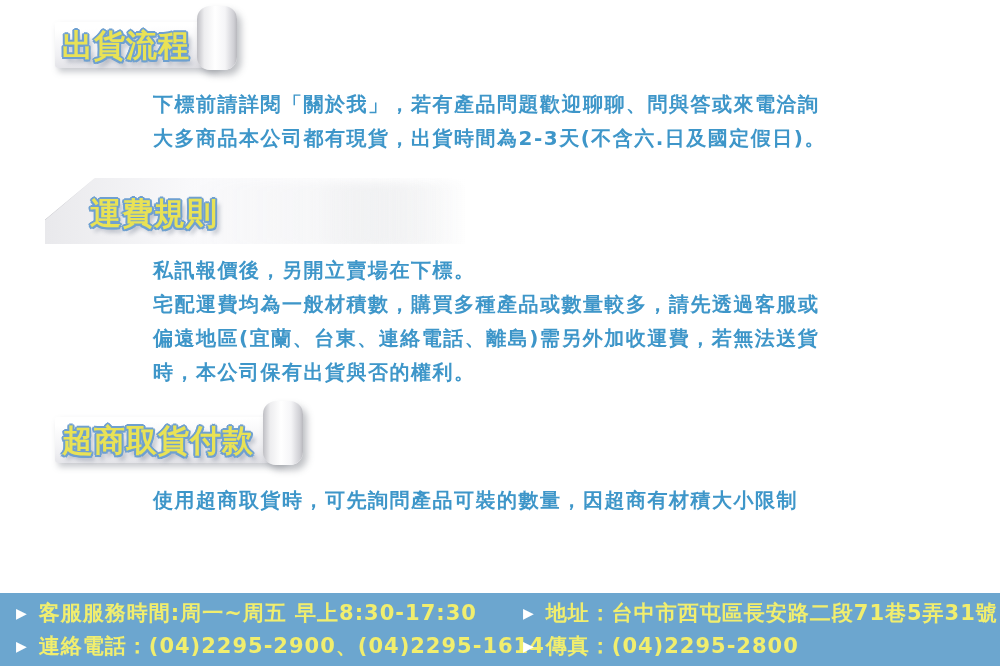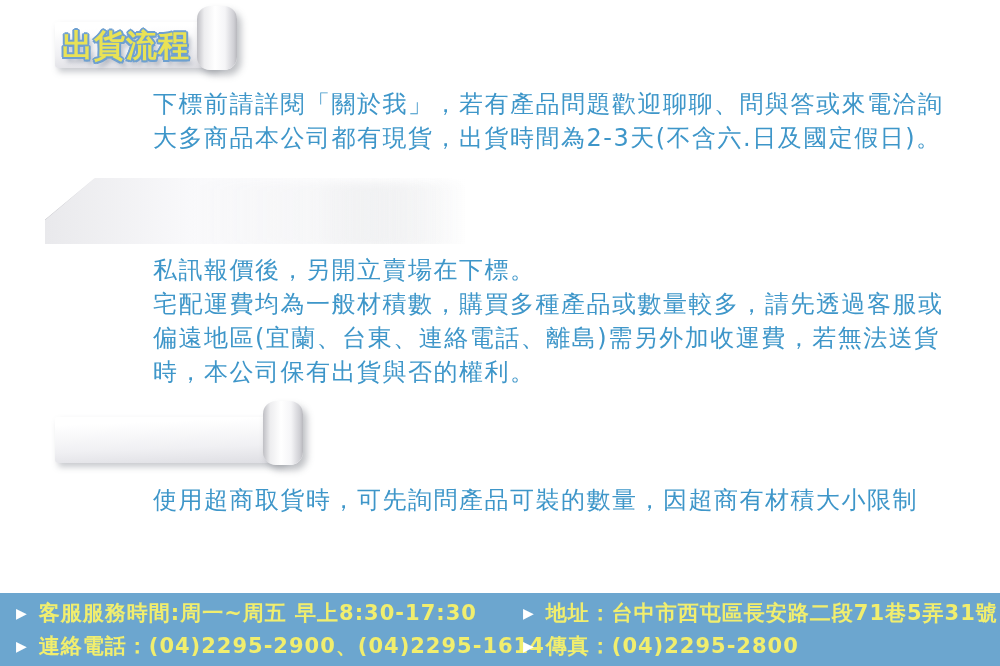--- a/index.html
+++ b/index.html
@@ -18,21 +18,21 @@
     overflow:hidden;
     background:#ffffff;
     font-family:"DejaVu Sans","Liberation Sans",sans-serif;
   }
   
   .section{position:absolute;left:0;top:0;width:100%;height:100%;pointer-events:none;}
   .ribbon{position:absolute;height:64px;}
   .s0 .ribbon{left:55px;top:6px;width:182px;text-align:right;}
   .s1 .ribbon{left:45px;top:178px;width:420px;height:66px;}
   .s2 .ribbon{left:55px;top:401px;width:248px;}
-  .body{position:absolute;font-size:24px;font-weight:normal;color:var(--body-text);
+  .body{position:absolute;font-size:20px;font-weight:bold;color:var(--body-text);
         line-height:34px;letter-spacing:1.5px;white-space:nowrap;}
   .s0 .body{left:153px;top:87px;}
   .s1 .body{left:153px;top:253px;}
   .s2 .body{left:153px;top:483px;text-align:center;}
 
   
   .curl-right .band{
     position:absolute;left:0;top:16px;right:16px;height:46px;
     background:linear-gradient(178deg,#ffffff 15%,#f0f0f3 65%,#dedee3 100%);
     border-radius:3px 6px 10px 3px;
@@ -104,33 +104,35 @@
     <div class="body">
           <div class="line">下標前請詳閱「關於我」，若有產品問題歡迎聊聊、問與答或來電洽詢</div>
           <div class="line">大多商品本公司都有現貨，出貨時間為2-3天(不含六.日及國定假日)。</div>
         </div>
   </section>
       <section class="section s1">
     <div class="ribbon fold-left">
       <div class="flap"></div>
       <div class="band"></div>
 
+      <h2 class="title">運費規則</h2>
     </div>
     <div class="body">
           <div class="line">私訊報價後，另開立賣場在下標。</div>
           <div class="line">宅配運費均為一般材積數，購買多種產品或數量較多，請先透過客服或</div>
           <div class="line">偏遠地區(宜蘭、台東、連絡電話、離島)需另外加收運費，若無法送貨</div>
           <div class="line">時，本公司保有出貨與否的權利。</div>
         </div>
   </section>
       <section class="section s2">
     <div class="ribbon curl-right">
 
       <div class="band"></div>
       <div class="curl"></div>
+      <h2 class="title">超商取貨付款</h2>
     </div>
     <div class="body">
           <div class="line">使用超商取貨時，可先詢問產品可裝的數量，因超商有材積大小限制</div>
         </div>
   </section>
     </div>
   <footer class="footer" id="footer">
       <div class="f-item">
     <span class="arrow">▶</span>
     <span class="f-label">客服服務時間:周一~周五 早上8:30-17:30</span>

